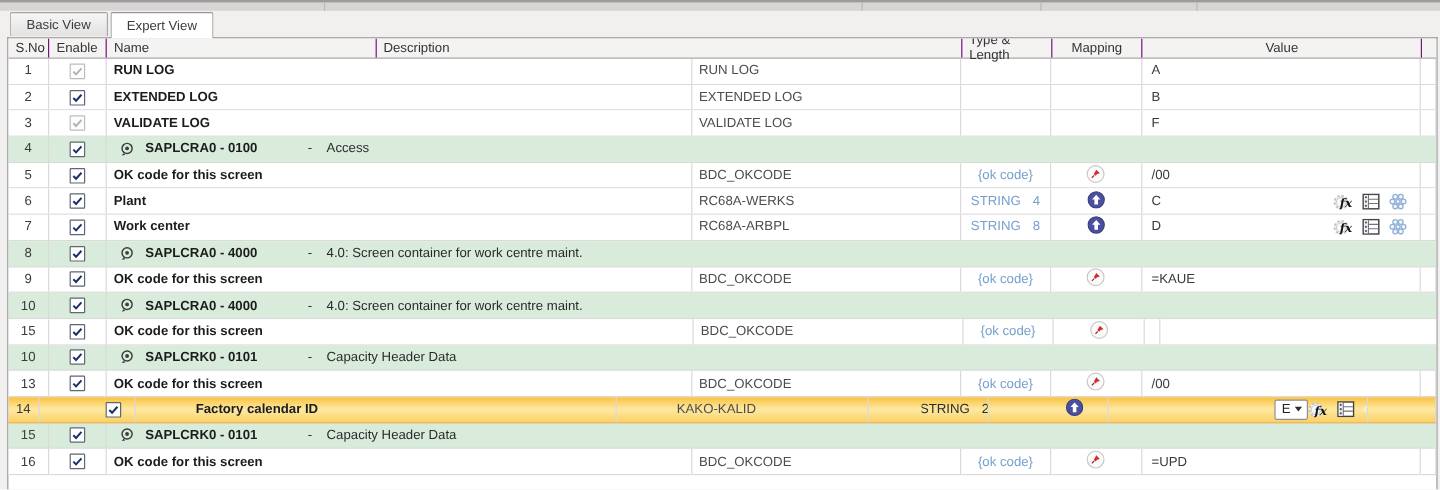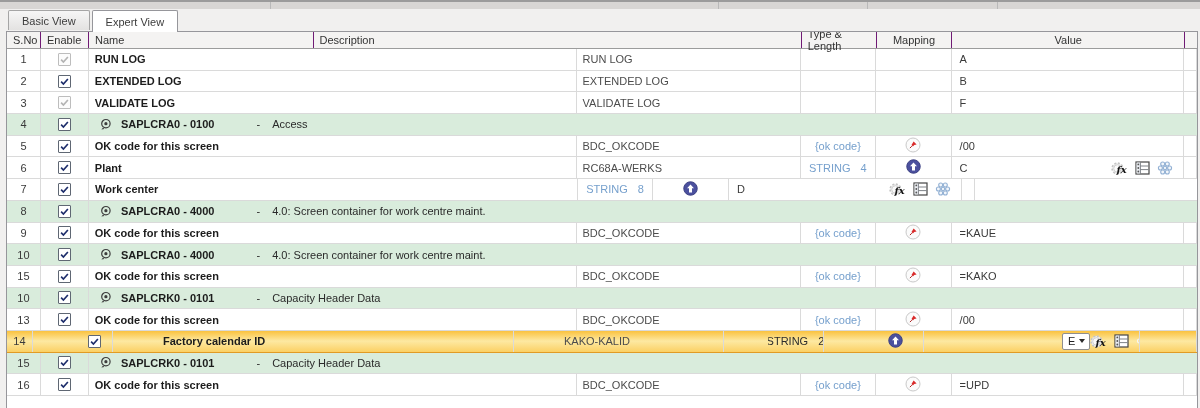--- a/index.html
+++ b/index.html
@@ -273,20 +273,21 @@
         <div class="cell c-en center">
           <span class="cb">
             <svg width="11" height="11" viewBox="0 0 12 12">
               <path d="M2.3 6.2 L4.8 8.7 L9.7 3.2" fill="none" stroke="#1d2d6b" stroke-width="1.8"></path>
             </svg>
           </span>
         </div>
         <div class="cell c-desc">
           <span class="bold">Work center</span>
         </div>
+        <div class="cell c-name namecell">RC68A-ARBPL</div>
         <div class="cell c-type center">
           <span class="stype">STRING</span>
           <span class="stype slen">8</span>
         </div>
         <div class="cell c-map center">
           <span><svg width="15" height="15" viewBox="0 0 16 16">
               <circle cx="8" cy="8" r="7.2" fill="#4b509e" stroke="#3a3e80"></circle>
               <path d="M8 3.6 L11.7 7.7 H9.6 V12.2 H6.4 V7.7 H4.3 Z" fill="#fff"></path>
             </svg></span>
         </div>
@@ -413,23 +414,20 @@
         <div class="cell c-type center">
           <span class="oktype">{ok code}</span>
         </div>
         <div class="cell c-map center">
           <span><svg width="16" height="16" viewBox="0 0 16 16">
               <circle cx="8" cy="8" r="7" fill="#fbfbfb" stroke="#c9c9c9"></circle>
               <path d="M8.6 4.4 L11.6 7.4 L9.3 8.1 L7.9 9.5 L6.5 8.1 Z" fill="#d92b2b"></path>
               <path d="M6.8 9.2 L4.9 11.1" stroke="#a81f1f" stroke-width="1"></path>
             </svg></span>
         </div>
-        <div class="cell c-val">
-          <span class="vtext">=KAKO</span>
-        </div>
         <div class="cell c-x"></div>
       </div>
       <div class="row screen">
         <div class="cell c-sno center">10</div>
         <div class="cell c-en center">
           <span class="cb">
             <svg width="11" height="11" viewBox="0 0 12 12">
               <path d="M2.3 6.2 L4.8 8.7 L9.7 3.2" fill="none" stroke="#1d2d6b" stroke-width="1.8"></path>
             </svg>
           </span>

